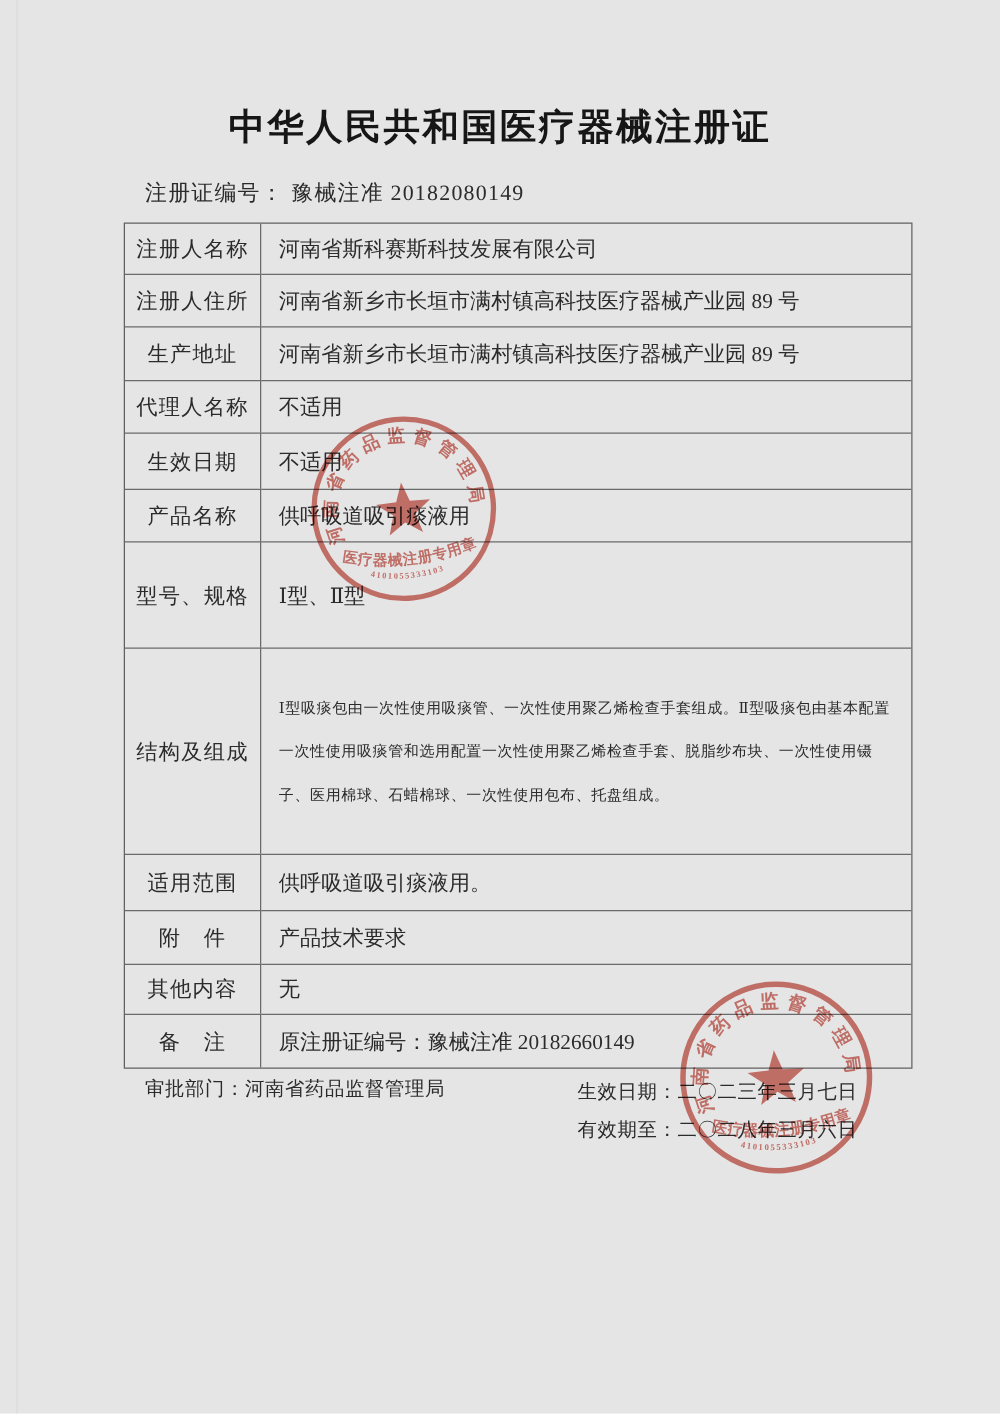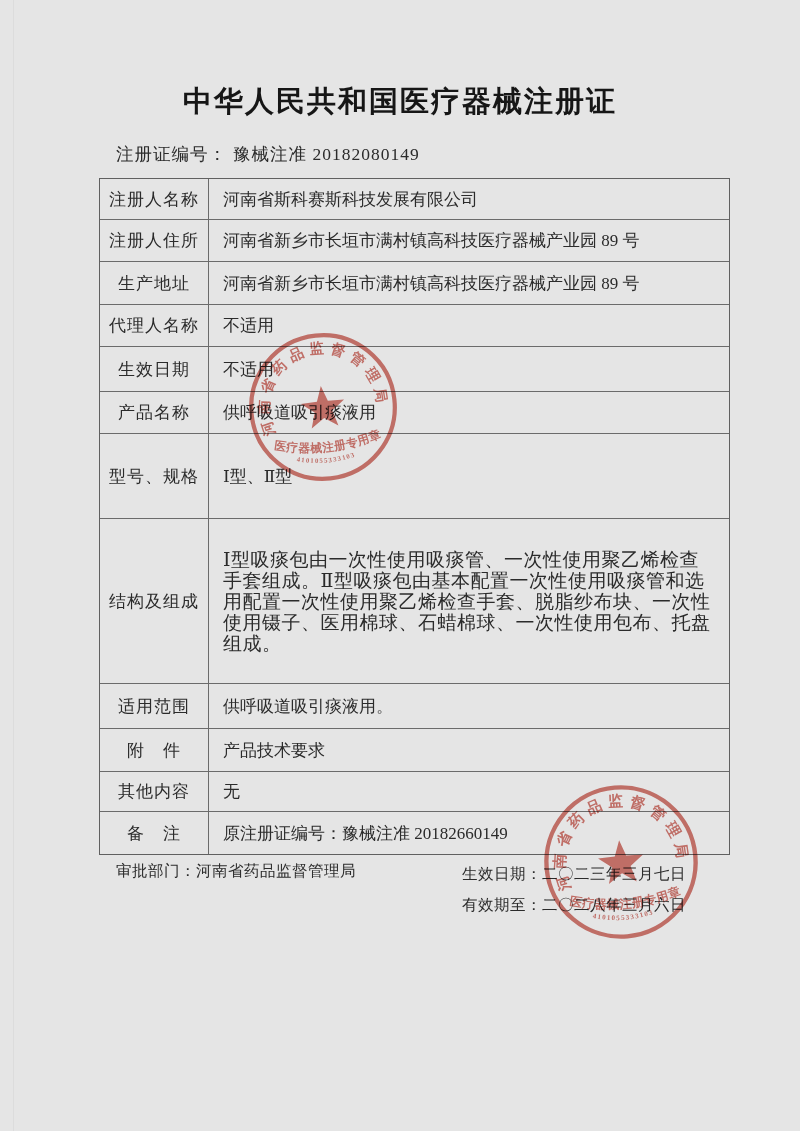--- a/index.html
+++ b/index.html
@@ -42,21 +42,21 @@
   }
   .cell.first{border-top:none;}
   .cell.lbl-cell{
     justify-content:center;
     border-right:1px solid #6b6b6b;
     letter-spacing:1px;
     text-align:center;
   }
   .cell.val-cell{padding:6px 12px 6px 14px;}
   .cell.val-cell.long{
-    font-size:19px;line-height:21px;
+    font-size:12px;line-height:35px;
     align-items:center;
     letter-spacing:0.5px;
   }
   .footer-dept{
     position:absolute;left:116px;top:861px;
     font-size:15.5px;letter-spacing:0.5px;text-align:center;
   }
   .footer-dates{
     position:absolute;left:462px;top:858px;
     font-size:15.5px;line-height:31px;letter-spacing:0.5px;

